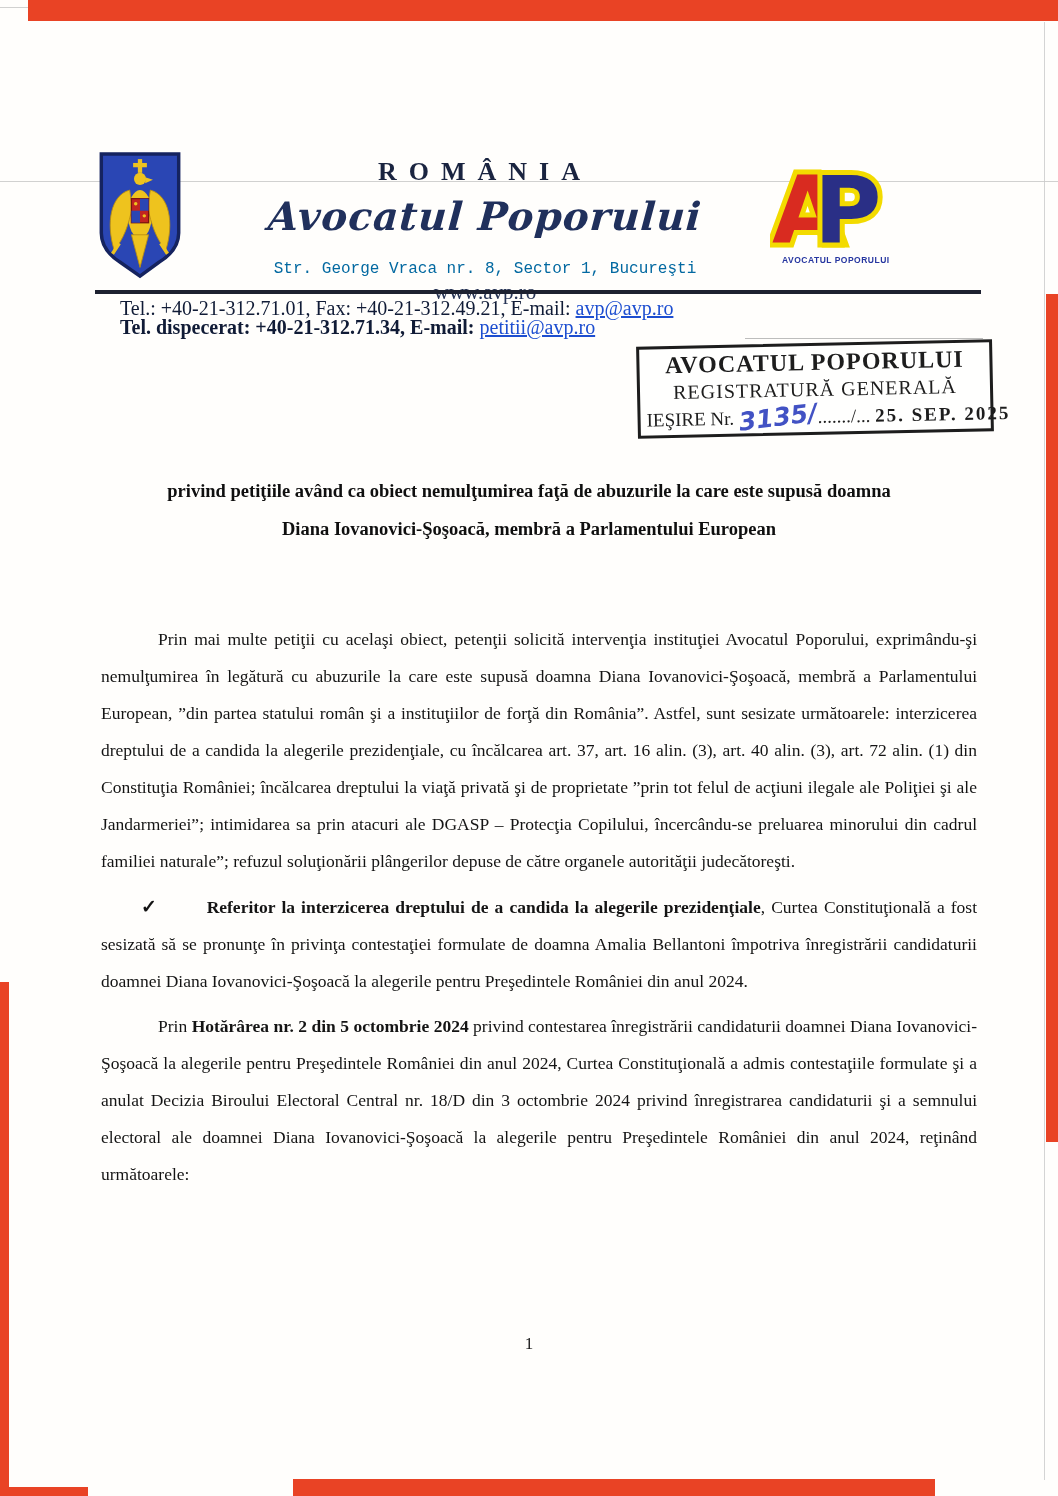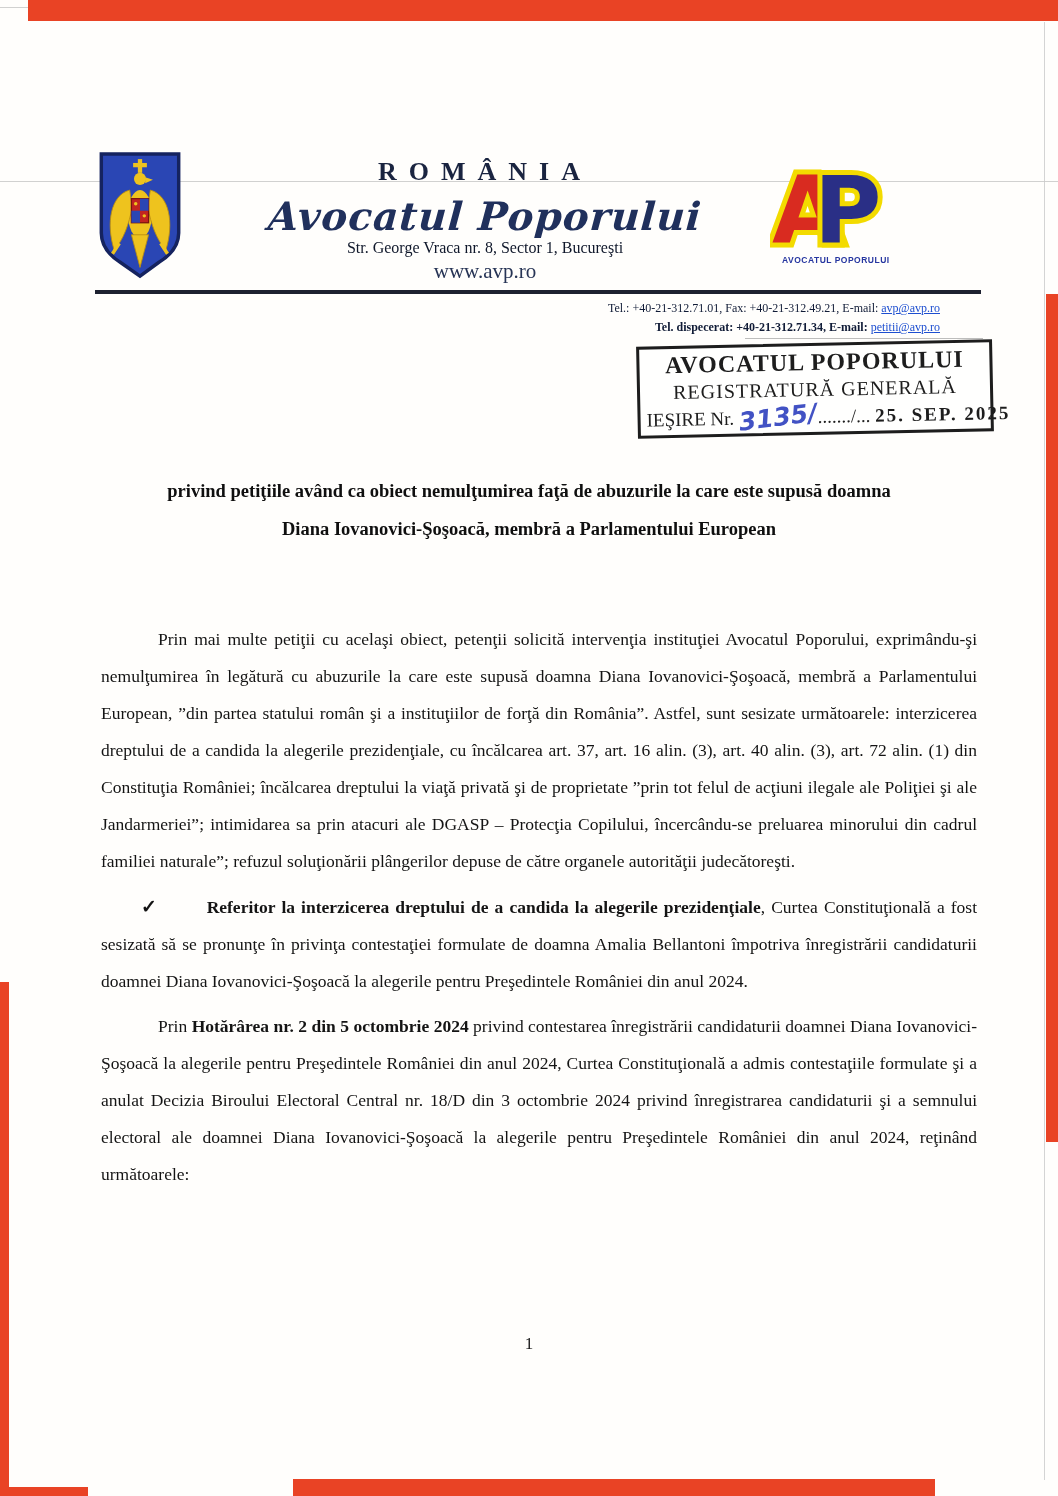--- a/index.html
+++ b/index.html
@@ -10,26 +10,26 @@
   
   .scanline-h{position:absolute;height:1px;background:#b9b9b9;opacity:.65;}
   .scanline-v{position:absolute;width:1px;background:#c9c9c9;opacity:.8;}
   .edge-red{position:absolute;background:#e94325;}
   
   .coat{position:absolute;left:97px;top:150px;}
   .header-center{position:absolute;left:255px;top:157px;width:460px;text-align:center;color:#1f2a4d;}
   .country{font-size:26px;font-weight:bold;letter-spacing:12px;color:#1a2440;}
   .institution{font-size:39px;font-style:italic;font-weight:bold;font-family:"DejaVu Serif",serif;
     color:#20305c;margin-top:6px;letter-spacing:1px;transform:skewX(-4deg);}
-  .address{font-size:16px;margin-top:0;color:#0f172a;}
+  .address{font-size:16px;margin-top:21px;color:#0369a1;font-family:Liberation Mono, monospace;}
   .website{font-size:21px;margin-top:2px;color:#273455;}
   .ap-logo{position:absolute;left:770px;top:160px;width:125px;text-align:left;}
   .ap-caption{font-size:8.5px;font-weight:bold;color:#2636a0;letter-spacing:.5px;margin-top:-14px;margin-left:12px;font-family:"Liberation Sans",sans-serif;}
   .rule{position:absolute;left:95px;top:290px;width:886px;height:4px;background:#1d2130;}
-  .contacts{position:absolute;left:120px;top:299px;width:820px;text-align:right;font-size:12px;color:#101b36;}
+  .contacts{position:absolute;left:120px;top:299px;width:820px;text-align:left;font-size:20px;color:#101b36;}
   .contacts .row{line-height:19px;}
   .contacts a{color:#1d4ed0;text-decoration:underline;}
   .bold{font-weight:bold;}
   
   .stamp{
     position:absolute;left:637px;top:343px;width:356px;height:92px;
     border:3px solid #1d1d1d;transform:rotate(-1.2deg);
     color:#1d1d1d;padding:2px 6px;box-sizing:border-box;background:rgba(255,255,255,.6);
   }
   .stamp .l1{font-size:24px;font-weight:bold;text-align:center;letter-spacing:1px;line-height:28px;}

